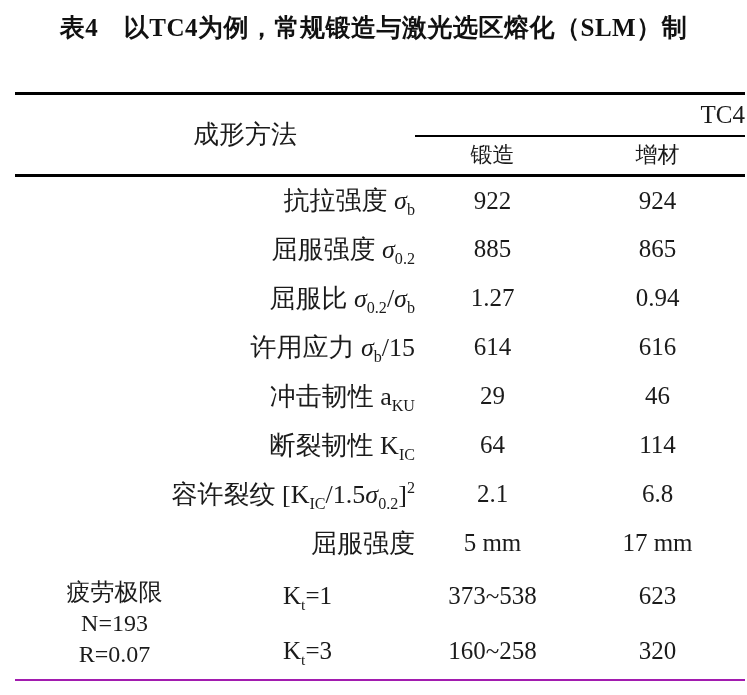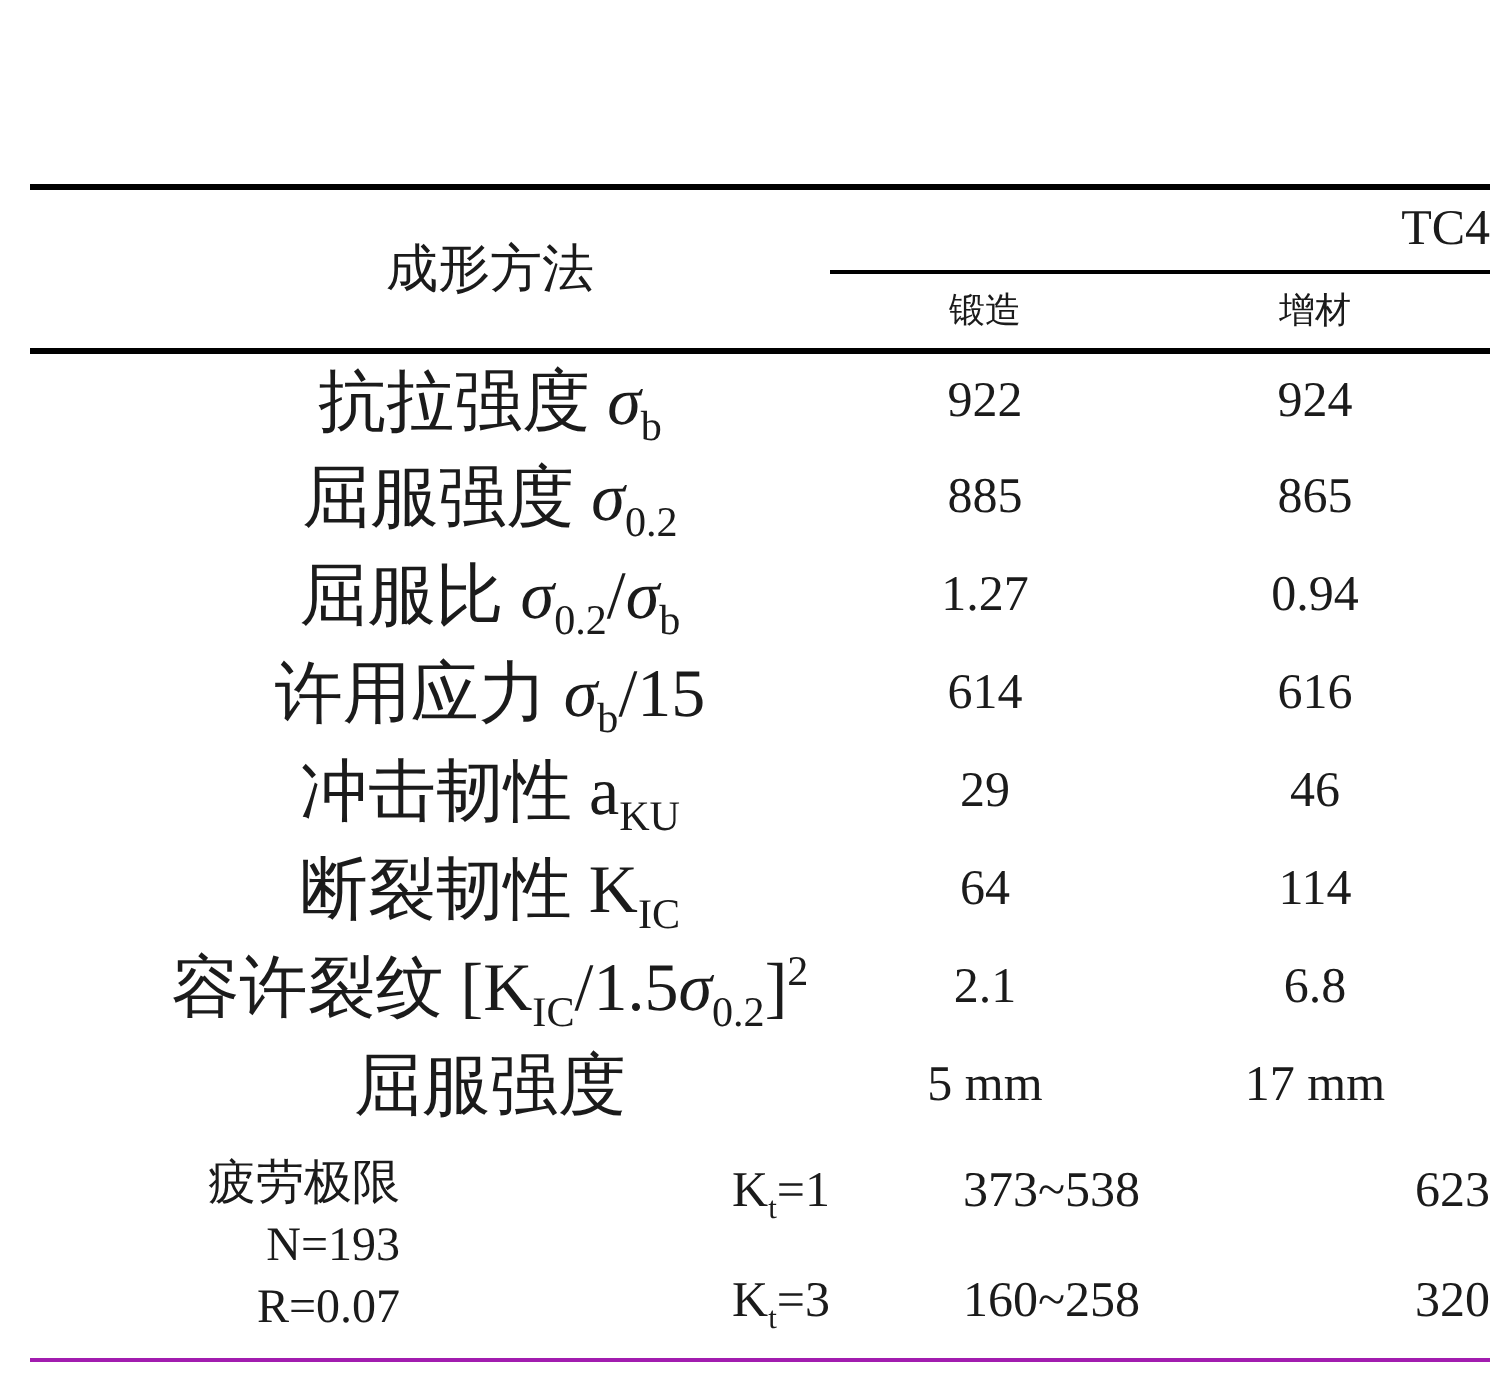--- a/index.html
+++ b/index.html
@@ -42,48 +42,49 @@
   }
   td.tc4-cell {
     height: 42px;
     border-bottom: 2px solid #000000;
     font-size: 25px;
     text-align: right;
   }
   td.subhead-cell {
     height: 40px;
     border-bottom: 3px solid #000000;
-    font-size: 18px;
+    font-size: 22px;
   }
 
   
   tr.body-row td { height: 49px; }
-  td.label-cell { font-size: 34px; padding-left: 60px; }
+  td.label-cell { font-size: 26px; padding-left: 60px; text-align: right; }
   td.value-cell { font-size: 25px; }
 
   
-  tr.fatigue-row td { height: 56px; text-align: right; }
+  tr.fatigue-row td { height: 56px; }
   td.fatigue-left {
     font-size: 24px;
     line-height: 31px;
     text-align: center;
     padding-left: 14px;
   }
   td.kt-cell { font-size: 25px; }
 
   sub { font-size: 62%; line-height: 0; }
   sup { font-size: 62%; line-height: 0; }
   i { font-style: italic; }
 </style>
 </head>
 <body>
 
 <div class="page">
 
   <div class="title-block">
+    <div>表4　以TC4为例，常规锻造与激光选区熔化（SLM）制</div>
   </div>
 
   <table class="data-table">
     <colgroup>
       <col style="width:185px">
       <col style="width:215px">
       <col style="width:155px">
       <col style="width:175px">
     </colgroup>
 

